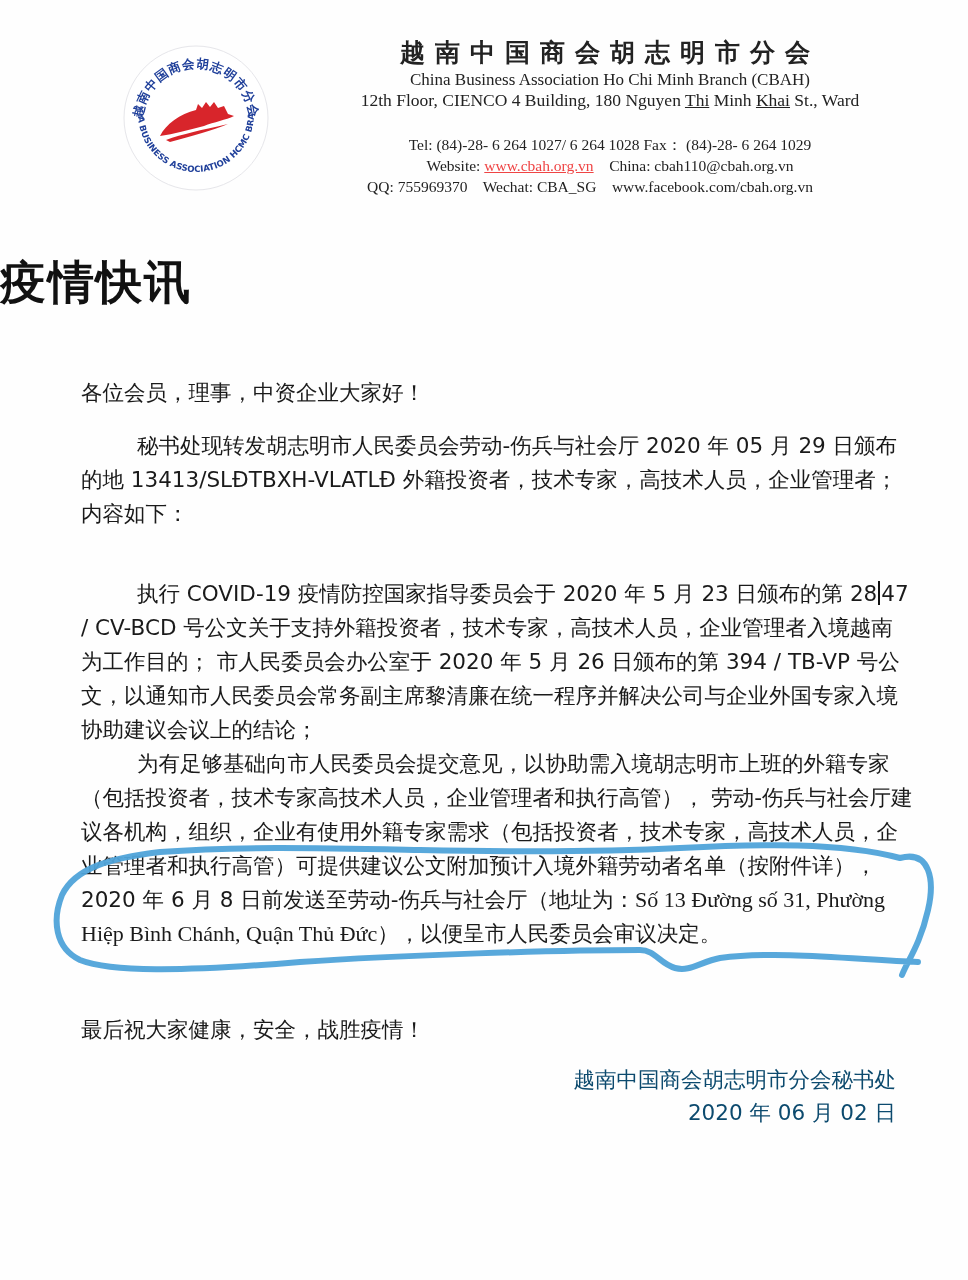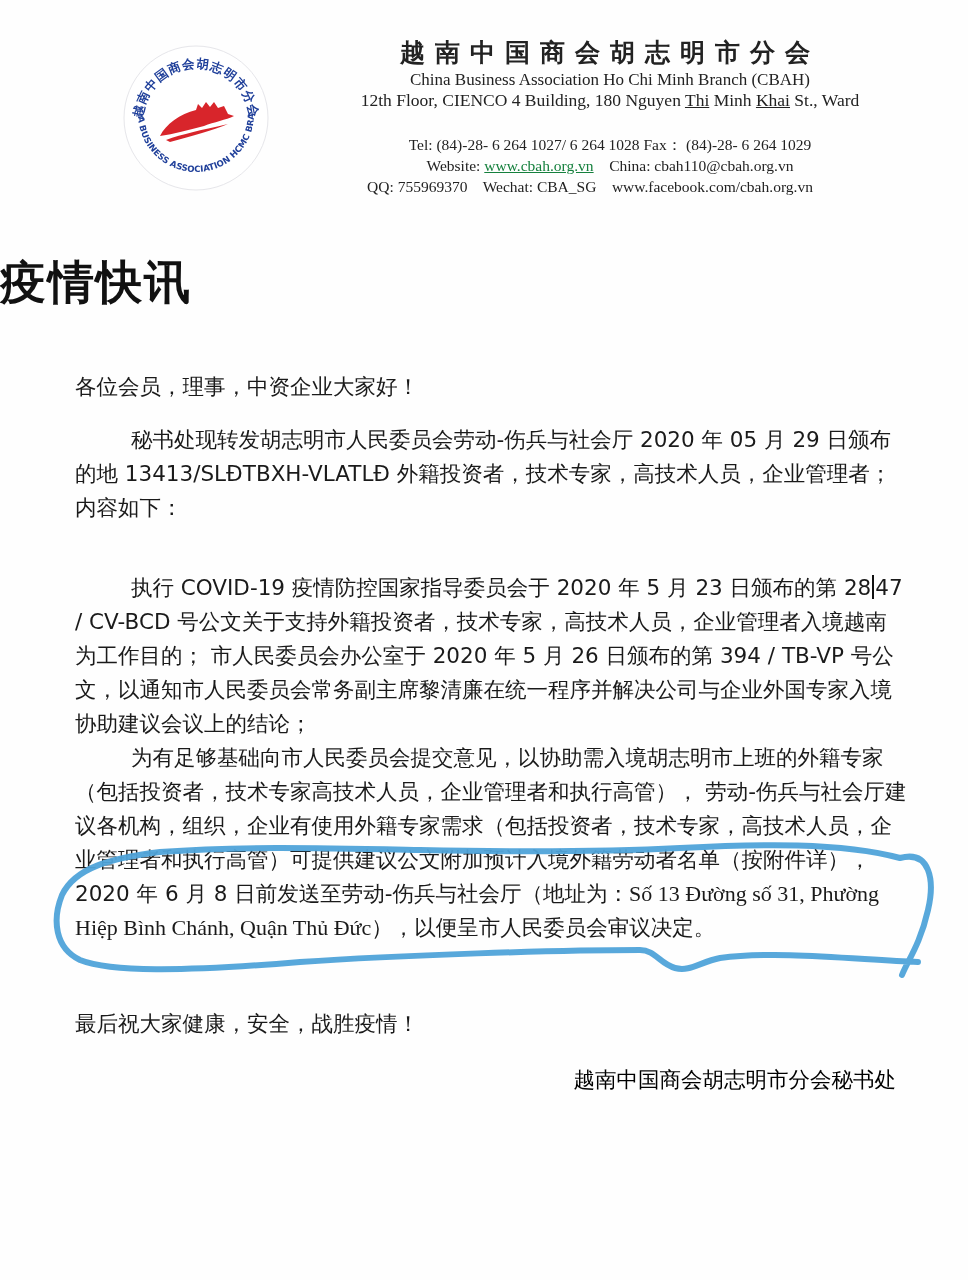--- a/index.html
+++ b/index.html
@@ -10,36 +10,36 @@
   .logo { position: absolute; left: 122px; top: 44px; width: 148px; height: 148px; }
   .lh { position: absolute; left: 290px; width: 640px; text-align: center; font-family: "Liberation Serif", "DejaVu Serif", serif; color: #222; }
   .lh-cn { top: 36px; font-size: 25px; font-weight: bold; letter-spacing: 10px; font-family: "DejaVu Serif", serif; }
   .lh-en { top: 70px; font-size: 17px; }
   .lh-addr1 { top: 90px; font-size: 17.5px; }
   .lh-addr2 { top: 112px; font-size: 17.5px; }
   .lh-tel { top: 135px; font-size: 15.5px; }
   .lh-web { top: 157px; font-size: 15.5px; }
   .lh-qq { top: 178px; font-size: 15.5px; left: 330px; width: 520px; }
   .lh b { font-weight: normal; }
-  .lh a { color: #15803d; text-decoration: underline; }
+  .lh a { color: #ef4444; text-decoration: underline; }
   .under { text-decoration: underline; margin-top: 20px; }
 
   
   .title { position: absolute; left: 0; width: 792px; top: 252px; text-align: left; font-family: "DejaVu Serif", serif; font-size: 46px; font-weight: bold; letter-spacing: 2px; color: #111; }
 
   
   .body { position: absolute; left: 64px; width: 832px; font-family: "DejaVu Sans", "Liberation Sans", sans-serif; font-size: 21.5px; line-height: 34px; color: #1a1a1a; }
-  .p { margin: 11px; }
+  .p { margin: 17px; }
   .indent { text-indent: 2.6em; }
   .greet { top: 359px; }
   .para1 { top: 412px; }
   .para2 { top: 560px; }
   .para3 { top: 730px; }
   .closing { top: 996px; }
-  .sig { position: absolute; right: 72px; top: 1063px; text-align: right; font-family: "DejaVu Sans", sans-serif; font-size: 21.5px; line-height: 33px; color: #000000; }
+  .sig { position: absolute; right: 72px; top: 1063px; text-align: right; font-family: "DejaVu Sans", sans-serif; font-size: 21.5px; line-height: 33px; color: #0c4a6e; }
   .viet { font-family: "Liberation Serif", "DejaVu Serif", serif; font-size: 22px; }
   .cursor { display: inline-block; width: 2px; height: 24px; background: #111; vertical-align: -4px; margin: 0 1px; }
 
   
   .annot { position: absolute; left: 0; top: 0; width: 968px; height: 1280px; pointer-events: none; }
 </style>
 </head>
 <body>
 
 <div class="page">
@@ -76,20 +76,21 @@
   <p class="body p para1 indent">秘书处现转发胡志明市人民委员会劳动-伤兵与社会厅 2020 年 05 月 29 日颁布的地 13413/SLĐTBXH-VLATLĐ 外籍投资者，技术专家，高技术人员，企业管理者；内容如下：</p>
 
   <p class="body p para2 indent"><span>执行 COVID-19 疫情防控国家指导委员会于 2020 年 5 月 23 日颁布的第 28</span><span class="cursor"></span><span>47 / CV-BCD 号公文关于支持外籍投资者，技术专家，高技术人员，企业管理者入境越南为工作目的； 市人民委员会办公室于 2020 年 5 月 26 日颁布的第 394 / TB-VP 号公文，以通知市人民委员会常务副主席黎清廉在统一程序并解决公司与企业外国专家入境协助建议会议上的结论；</span></p>
 
   <p class="body p para3 indent"><span>为有足够基础向市人民委员会提交意见，以协助需入境胡志明市上班的外籍专家（包括投资者，技术专家高技术人员，企业管理者和执行高管）， 劳动-伤兵与社会厅建议各机构，组织，企业有使用外籍专家需求（包括投资者，技术专家，高技术人员，企业管理者和执行高管）可提供建议公文附加预计入境外籍劳动者名单（按附件详），2020 年 6 月 8 日前发送至劳动-伤兵与社会厅（地址为：</span><span class="viet">Số 13 Đường số 31, Phường Hiệp Bình Chánh, Quận Thủ Đức</span><span>），以便呈市人民委员会审议决定。</span></p>
 
   <p class="body p closing">最后祝大家健康，安全，战胜疫情！</p>
 
   <div class="sig">
     <div>越南中国商会胡志明市分会秘书处</div>
+    <div>2020 年 06 月 02 日</div>
   </div>
 
   <svg class="annot" viewBox="0 0 968 1280">
     <path d="M 900 858
              C 930 850, 935 880, 928 910
              C 920 945, 908 960, 902 975
              M 918 962
              C 860 960, 780 950, 720 958
              C 700 962, 690 972, 675 968
              C 660 964, 655 950, 640 950

